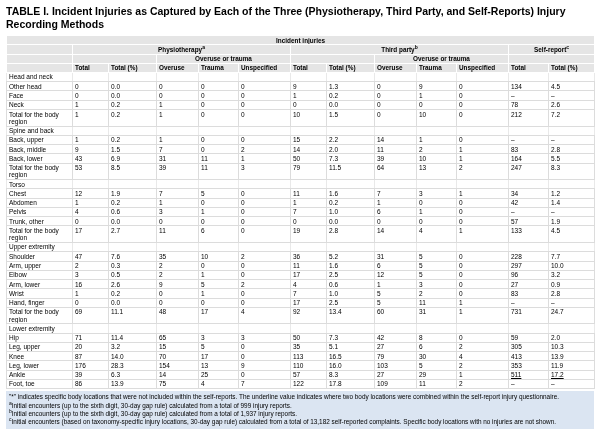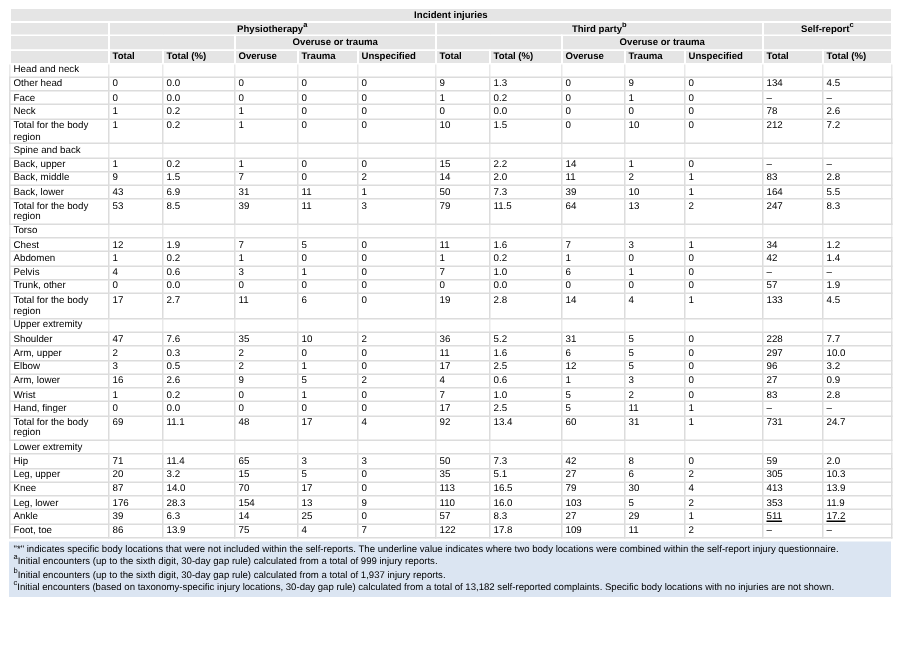--- a/index.html
+++ b/index.html
@@ -66,20 +66,21 @@
     font-size: 6.4px;
     line-height: 1.3;
   }
   .fn { margin: 0; }
 </style>
 </head>
 <body>
 
 <div class="page">
 
+  <div class="title">TABLE I. Incident Injuries as Captured by Each of the Three (Physiotherapy, Third Party, and Self-Reports) Injury Recording Methods</div>
 
   <table class="inj">
     <colgroup>
       <col style="width:66px">
       <col style="width:36px">
         <col style="width:48px">
         <col style="width:42px">
         <col style="width:40px">
         <col style="width:52px">
       <col style="width:36px">

